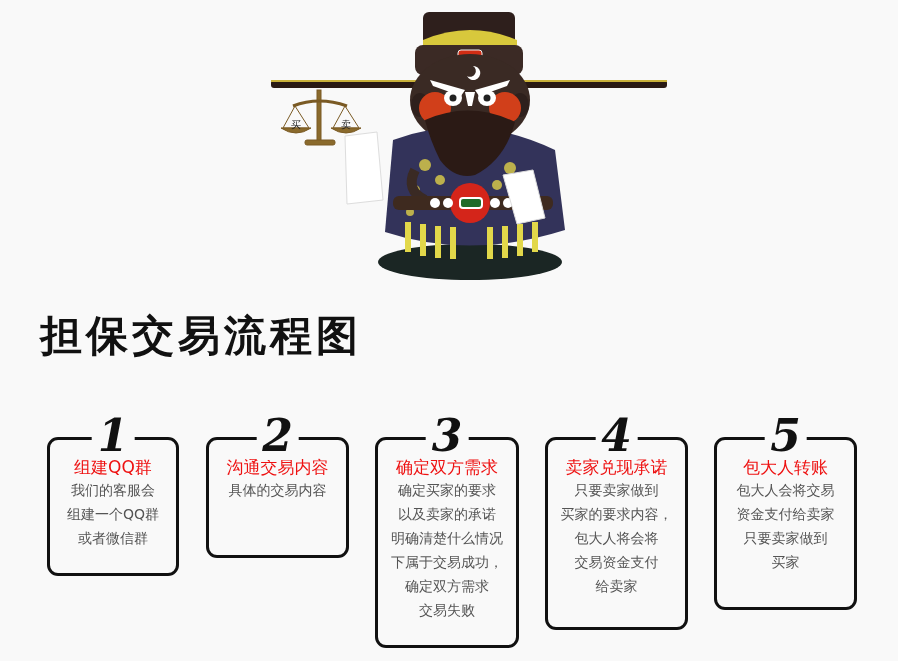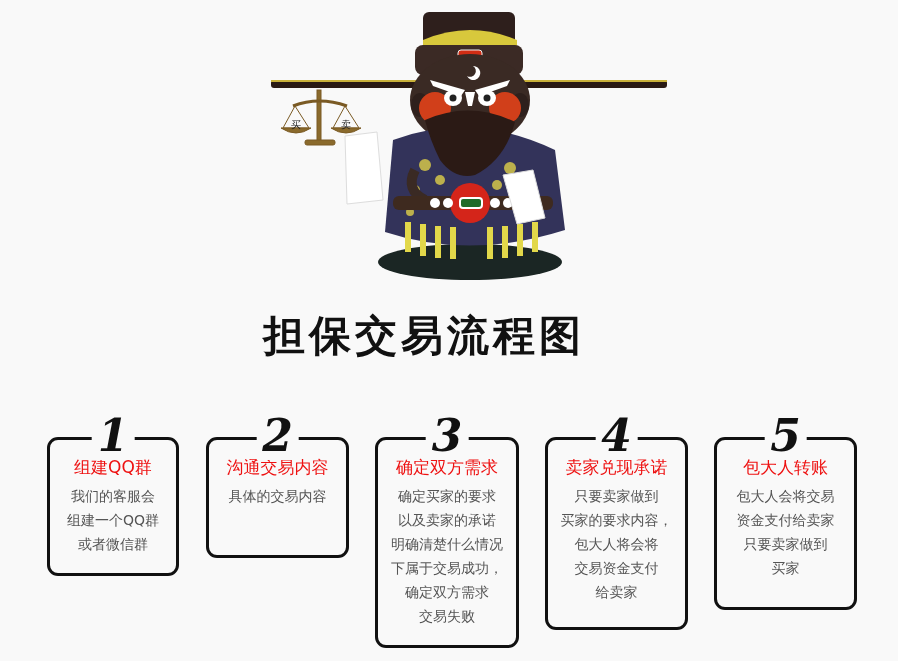--- a/index.html
+++ b/index.html
@@ -2,39 +2,39 @@
 <html><head>
 <meta charset="utf-8">
 <style>
   html, body { margin:0; padding:0; }
   body {
     width:898px; height:661px; background:#f9f9f9; position:relative; overflow:hidden;
     font-family:"DejaVu Sans","Liberation Sans",sans-serif;
   }
   .figure { position:absolute; left:265px; top:0; width:410px; height:290px; }
   .page-title {
-    position:absolute; left:0; width:848px; top:312px; text-align:center;
+    position:absolute; left:0; width:848px; top:312px; 
     font-family:"DejaVu Serif","Liberation Serif",serif; font-weight:bold;
-    font-size:42px; letter-spacing:4px; color:#111; line-height:48px;
+    font-size:42px; letter-spacing:4px; color:#111; line-height:48px;padding-left:40px;
   }
   .step {
     position:absolute; top:437px; box-sizing:border-box;
     border:3px solid #111; border-radius:11px; background:#f9f9f9;
   }
   .step-num {
     position:absolute; top:-28px; left:50%; transform:translateX(-50%);
     background:#f9f9f9; padding:0 6px;
     font-family:"DejaVu Serif","Liberation Serif",serif; font-style:italic; font-weight:bold;
     font-size:44px; line-height:48px; color:#111;
   }
   .step-title {
     margin-top:16px; text-align:center; color:#ee1111; font-size:17px; line-height:22px; white-space:nowrap;
   }
   .step-desc {
-    margin-top:6px; text-align:center; color:#555; font-size:14px; line-height:24px; padding:0 2px;
+    text-align:center; color:#555; font-size:14px; line-height:24px; padding:0 2px;
   }
   .step-desc span { display:block; white-space:nowrap; }
 </style>
 </head>
 <body>
 
 <div class="figure">
   <svg width="410" height="290" viewBox="0 0 410 290" xmlns="http://www.w3.org/2000/svg">
 
     <ellipse cx="205" cy="262" rx="92" ry="18" fill="#1b2624"></ellipse>

